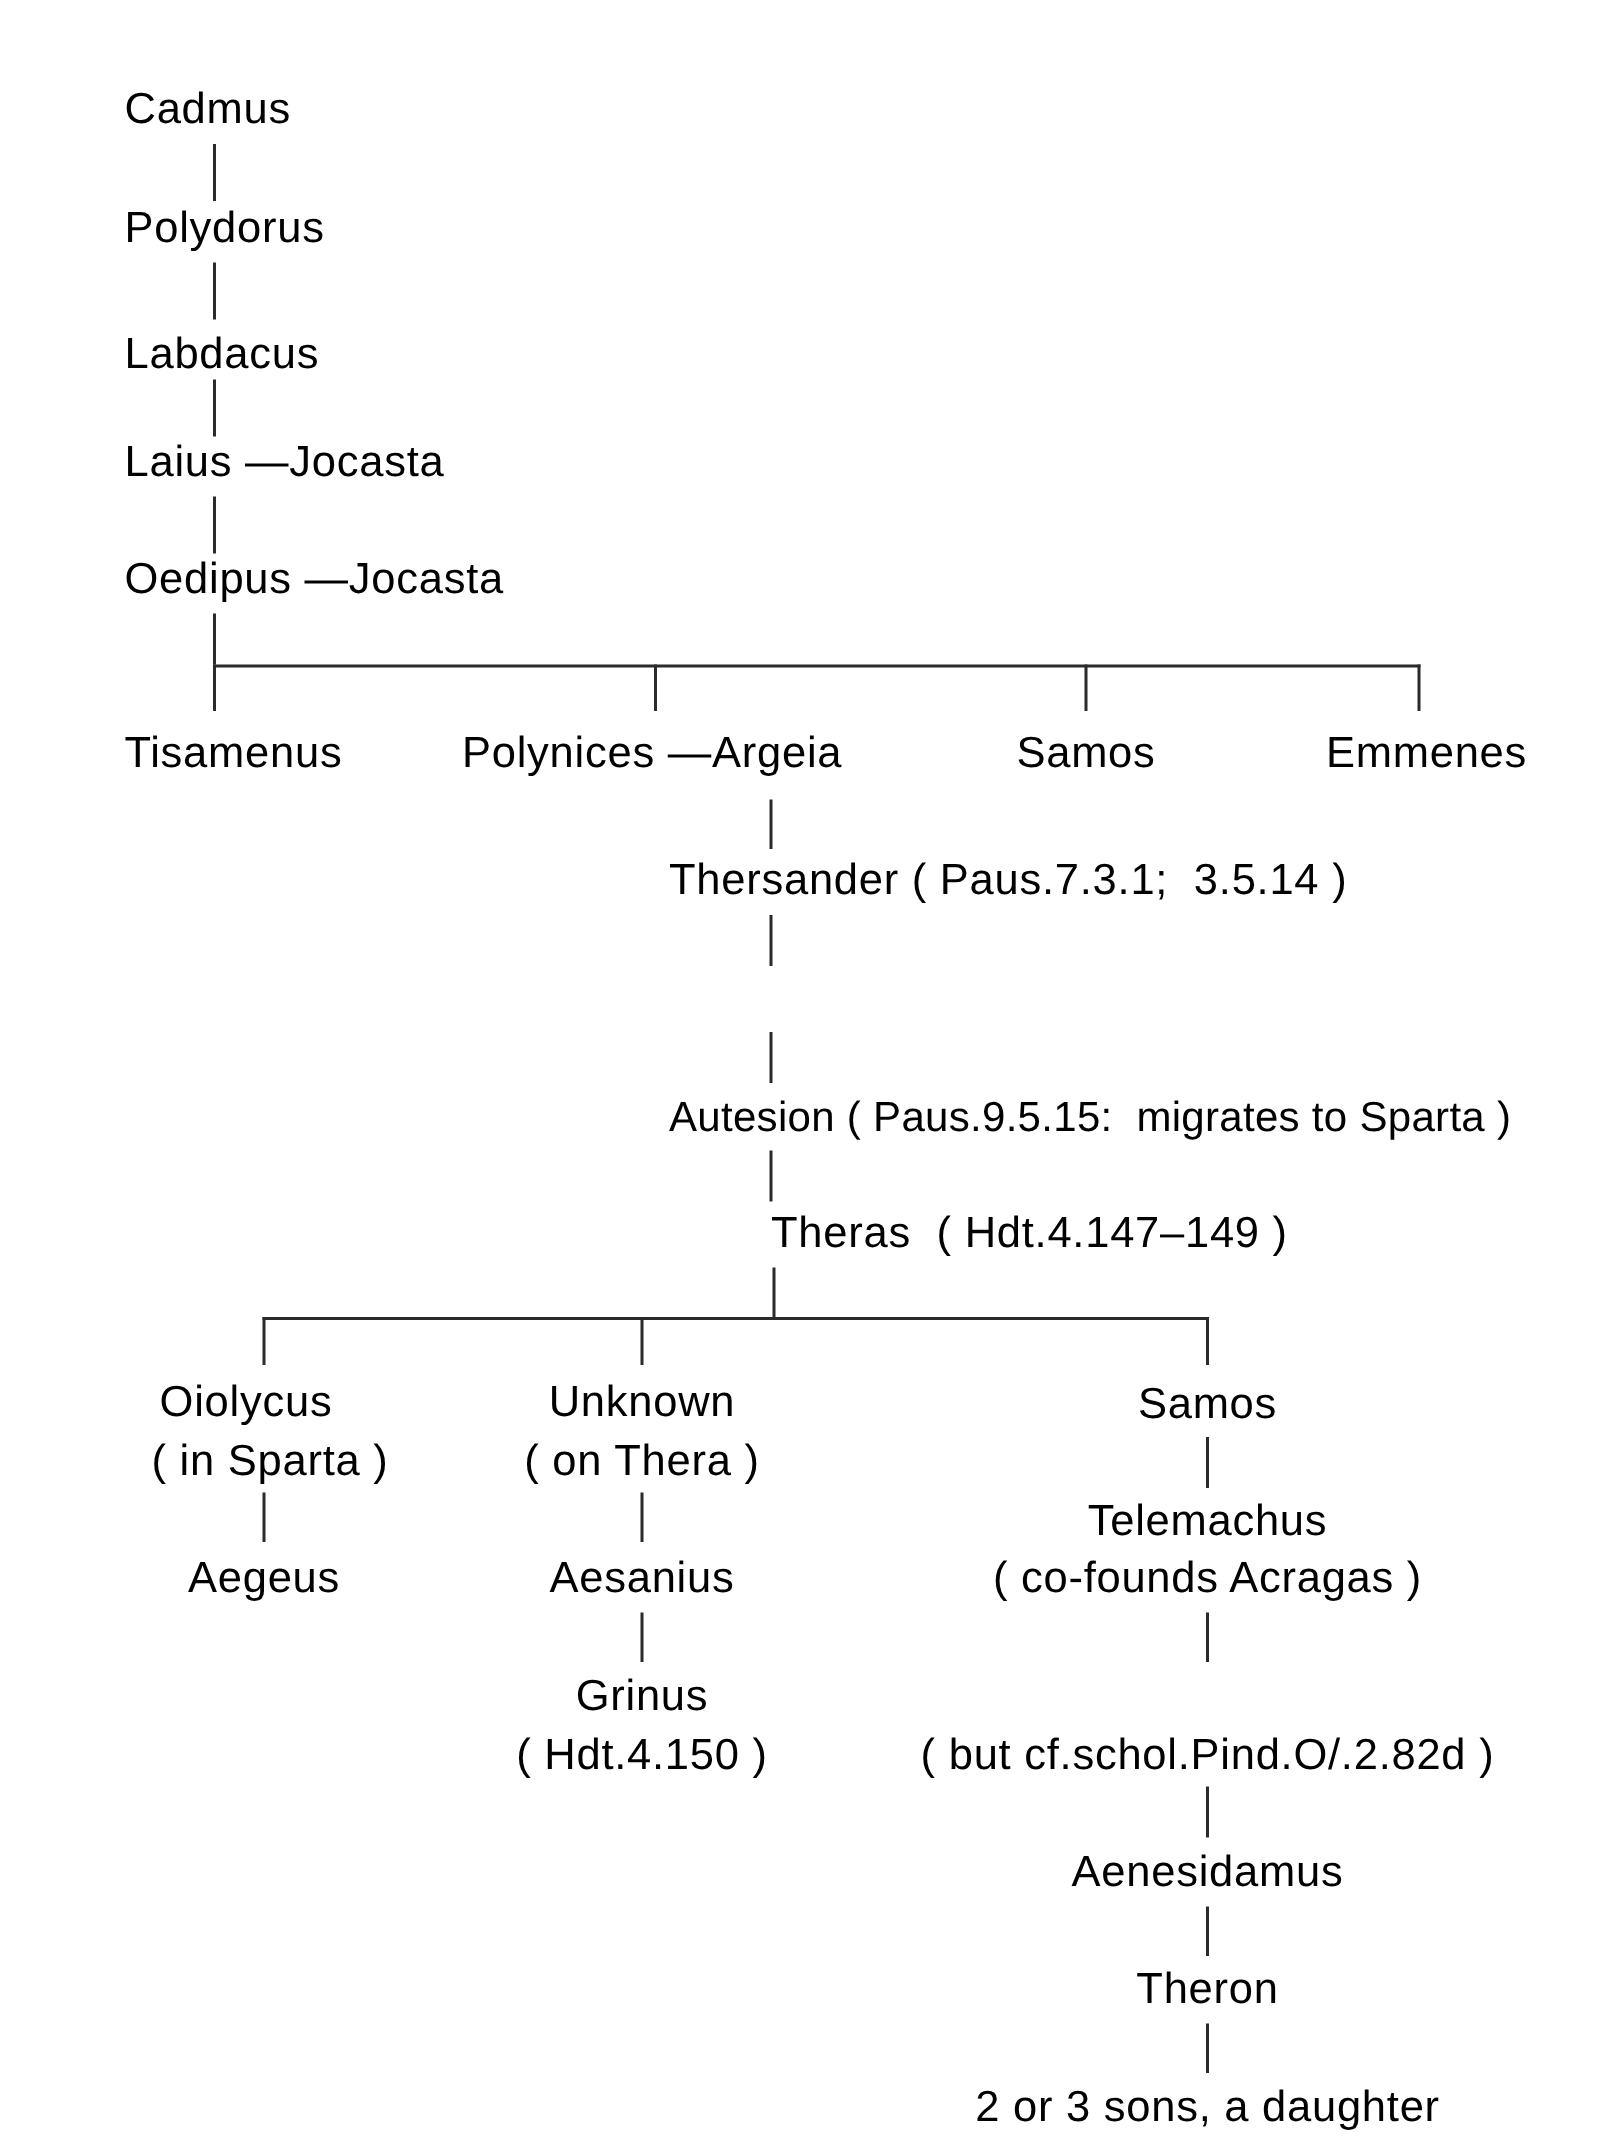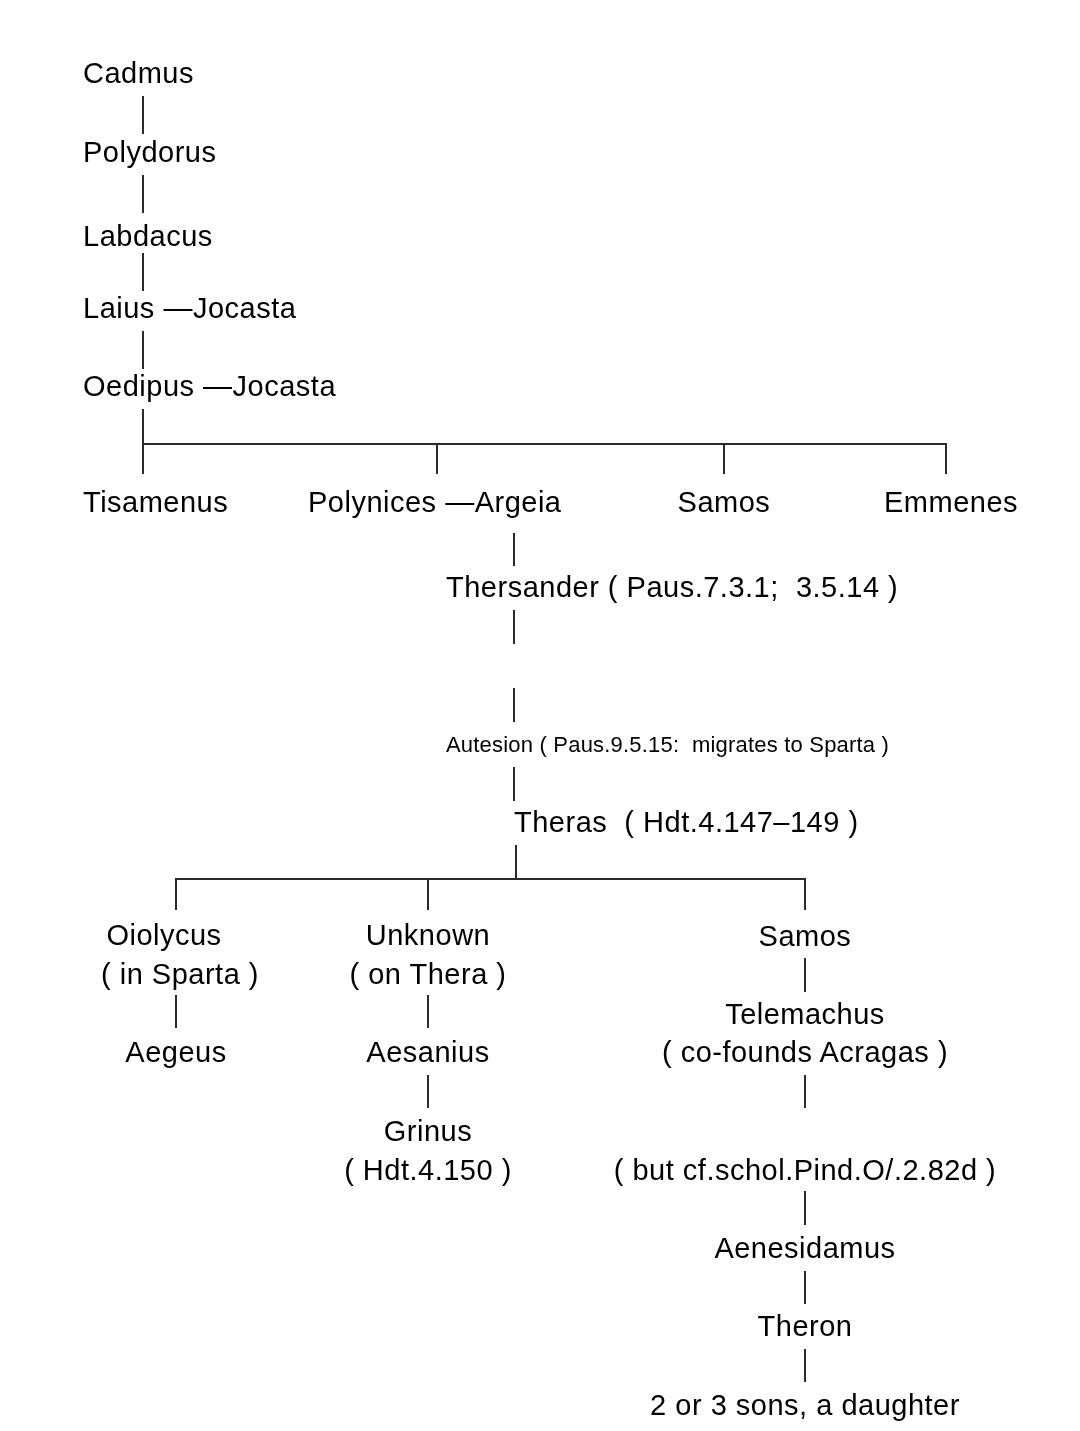--- a/index.html
+++ b/index.html
@@ -14,21 +14,21 @@
   }
   .node {
     position: absolute;
     font-size: 29px;
     line-height: 32px;
     white-space: pre;
     transform: translateY(-50%);
     letter-spacing: 0.5px;
   }
   .ctr { transform: translate(-50%, -50%); }
-  .cond { font-size: 22px; letter-spacing: 0.2px; }
+  .cond { font-size: 28px; letter-spacing: 0.2px; }
   .v {
     position: absolute;
     width: 2px;
     background: #2b2b2b;
   }
   .h {
     position: absolute;
     height: 2px;
     background: #2b2b2b;
   }

